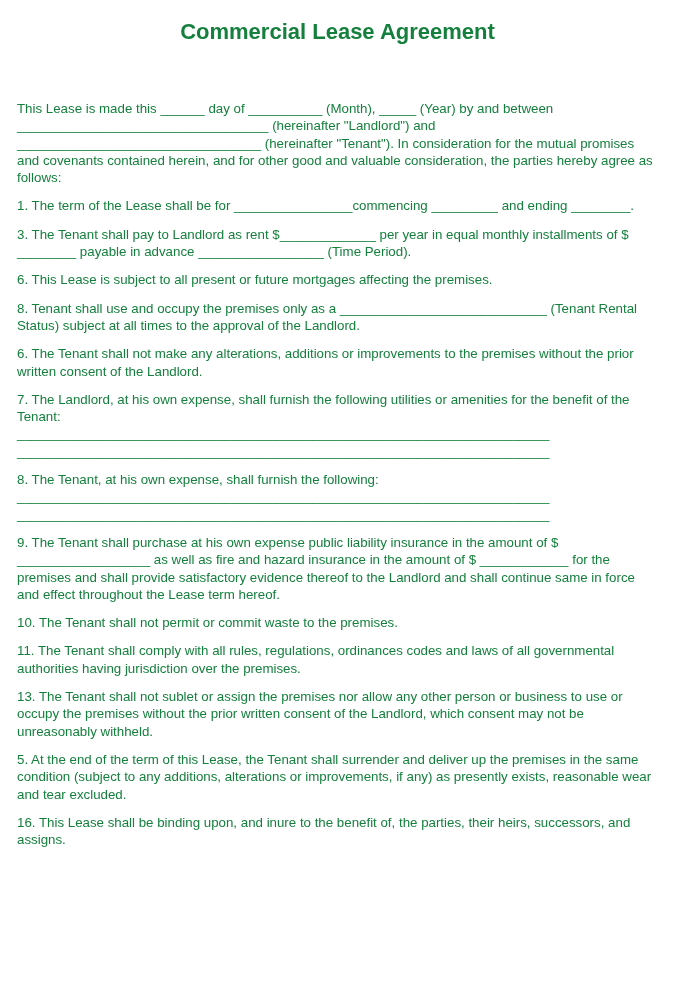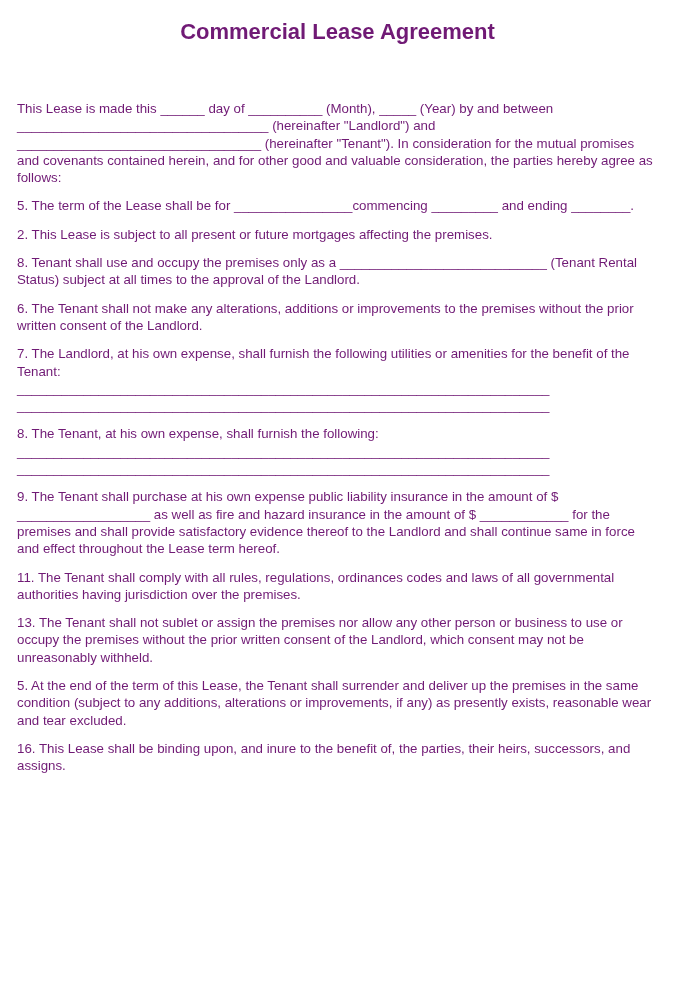--- a/index.html
+++ b/index.html
@@ -5,21 +5,21 @@
   html, body {
     margin: 0;
     padding: 0;
     background: #ffffff;
   }
   .page {
     position: relative;
     width: 675px;
     height: 998px;
     background: #ffffff;
-    color: #701a75;
+    color: #15803d;
     font-family: "Liberation Sans", "DejaVu Sans", sans-serif;
     overflow: hidden;
   }
   .title {
     margin: 20px 0 0 0;
     font-size: 22px;
     line-height: 24px;
     font-weight: 700;
     text-align: center;
     letter-spacing: 0px;
@@ -38,30 +38,32 @@
 </style>
 </head>
 <body>
 
 <div class="page">
   <h1 class="title">Commercial Lease Agreement</h1>
   <div class="content">
     <p class="para">This Lease is made this ______ day of __________ (Month), _____ (Year) by and between
 __________________________________ (hereinafter "Landlord") and
 _________________________________ (hereinafter "Tenant"). In consideration for the mutual promises and covenants contained herein, and for other good and valuable consideration, the parties hereby agree as follows:</p>
-    <p class="para">5. The term of the Lease shall be for ________________commencing _________ and ending ________.</p>
-    <p class="para">2. This Lease is subject to all present or future mortgages affecting the premises.</p>
+    <p class="para">1. The term of the Lease shall be for ________________commencing _________ and ending ________.</p>
+    <p class="para">3. The Tenant shall pay to Landlord as rent $_____________ per year in equal monthly installments of $ ________ payable in advance _________________ (Time Period).</p>
+    <p class="para">6. This Lease is subject to all present or future mortgages affecting the premises.</p>
     <p class="para">8. Tenant shall use and occupy the premises only as a ____________________________ (Tenant Rental Status) subject at all times to the approval of the Landlord.</p>
     <p class="para">6. The Tenant shall not make any alterations, additions or improvements to the premises without the prior written consent of the Landlord.</p>
     <p class="para">7. The Landlord, at his own expense, shall furnish the following utilities or amenities for the benefit of the Tenant:
 ________________________________________________________________________
 ________________________________________________________________________</p>
     <p class="para">8. The Tenant, at his own expense, shall furnish the following:
 ________________________________________________________________________
 ________________________________________________________________________</p>
     <p class="para">9. The Tenant shall purchase at his own expense public liability insurance in the amount of $ __________________ as well as fire and hazard insurance in the amount of $ ____________ for the premises and shall provide satisfactory evidence thereof to the Landlord and shall continue same in force and effect throughout the Lease term hereof.</p>
+    <p class="para">10. The Tenant shall not permit or commit waste to the premises.</p>
     <p class="para">11. The Tenant shall comply with all rules, regulations, ordinances codes and laws of all governmental authorities having jurisdiction over the premises.</p>
     <p class="para">13. The Tenant shall not sublet or assign the premises nor allow any other person or business to use or occupy the premises without the prior written consent of the Landlord, which consent may not be unreasonably withheld.</p>
     <p class="para">5. At the end of the term of this Lease, the Tenant shall surrender and deliver up the premises in the same condition (subject to any additions, alterations or improvements, if any) as presently exists, reasonable wear and tear excluded.</p>
     <p class="para">16. This Lease shall be binding upon, and inure to the benefit of, the parties, their heirs, successors, and assigns.</p>
 
   </div>
 </div>
 
 </body></html>

